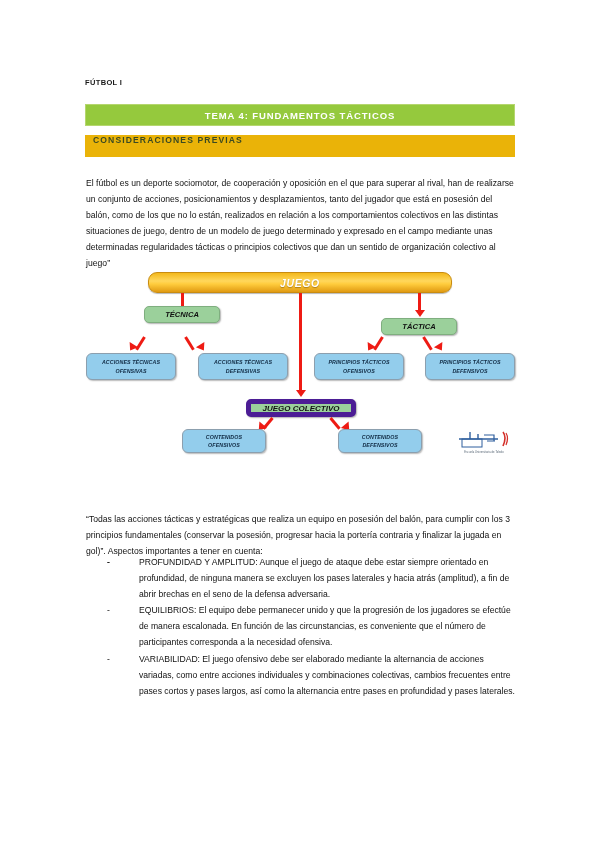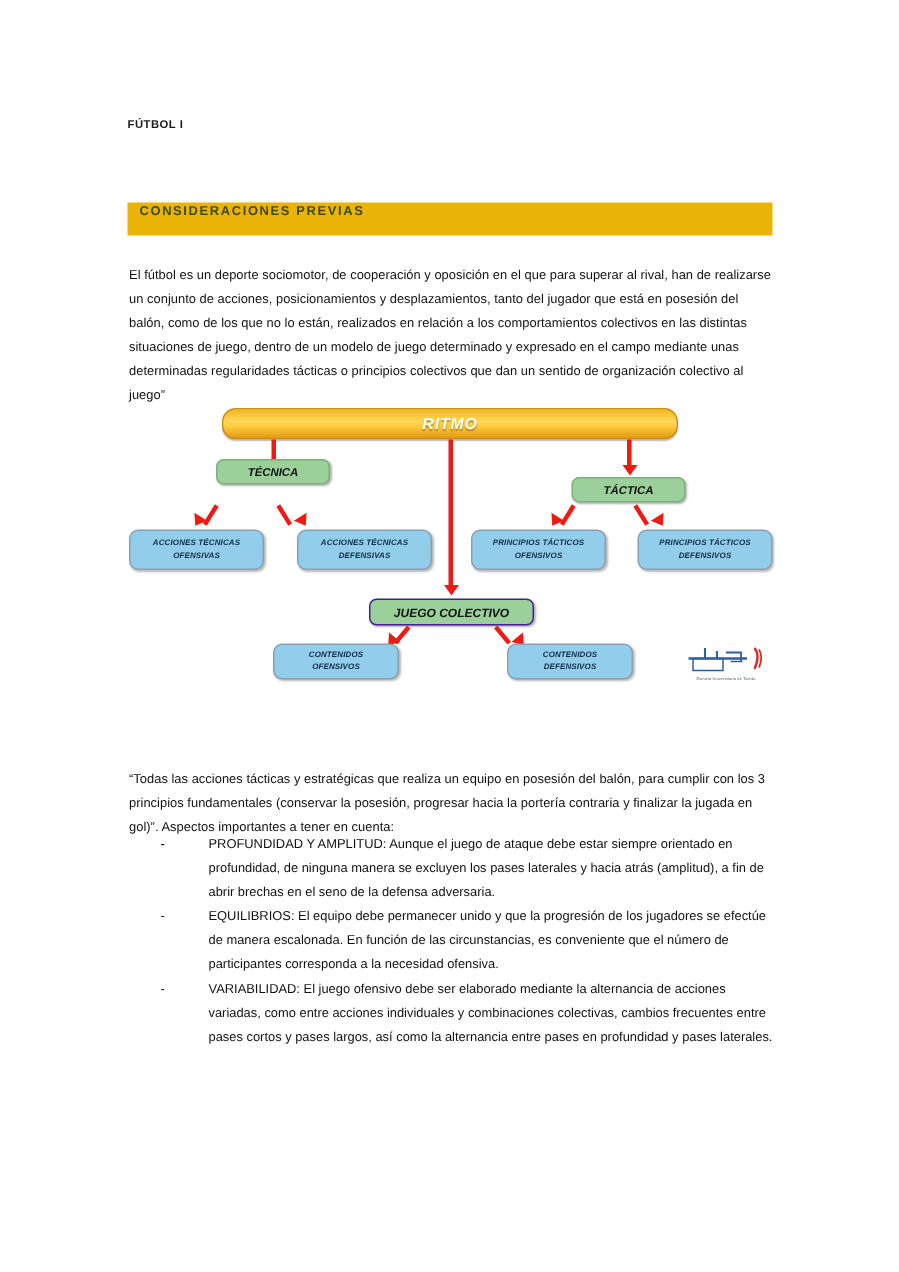--- a/index.html
+++ b/index.html
@@ -170,21 +170,21 @@
   #node-tecnica { left: 59px;  top: 34px; }
   #node-tactica { left: 296px; top: 46px; }
 
   
   #node-colectivo {
     left: 161px;
     top: 127px;
     width: 110px;
     height: 18px;
     background: #9bd09b;
-    border: 1px solid #4c1d95;
+    border: 5px solid #4c1d95;
     border-radius: 5px;
     box-shadow: 1px 1px 1.5px rgba(0,0,0,0.30);
   }
   #node-colectivo span {
     font-size: 8px;
     font-weight: bold;
     font-style: italic;
     color: #111111;
   }
 
@@ -254,31 +254,34 @@
     letter-spacing: 0.1px;
   }
 </style>
 </head>
 <body>
 
 <div class="page">
 
   <div class="running-head">FÚTBOL I</div>
 
+  <div class="title-bar">
+    <span class="title-bar-text">TEMA 4: FUNDAMENTOS TÁCTICOS</span>
+  </div>
 
   <div class="section-band" id="band-consideraciones">
     <span class="section-band-text">CONSIDERACIONES PREVIAS</span>
   </div>
 
   <p class="body-para" id="para-intro">El fútbol es un deporte sociomotor, de cooperación y oposición en el que para superar al rival, han de realizarse un conjunto de acciones, posicionamientos y desplazamientos, tanto del jugador que está en posesión del balón, como de los que no lo están, realizados en relación a los comportamientos colectivos en las distintas situaciones de juego, dentro de un modelo de juego determinado y expresado en el campo mediante unas determinadas regularidades tácticas o principios colectivos que dan un sentido de organización colectivo al juego”</p>
 
   <div class="diagram">
 
     <div class="node node-root">
-      <span>RITMO</span>
+      <span>JUEGO</span>
     </div>
 
     <div class="arrow" style="left:96px; top:21px; width:3px; height:18px;"></div>
     <div class="arrow-head arrow-head-down" style="left:92.5px; top:38px;"></div>
 
     <div class="arrow" style="left:333px; top:21px; width:3px; height:18px;"></div>
     <div class="arrow-head arrow-head-down" style="left:329.5px; top:38px;"></div>
 
     <div class="arrow" style="left:214px; top:21px; width:2.5px; height:98px;"></div>
     <div class="arrow-head arrow-head-down" style="left:210.5px; top:118px;"></div>

